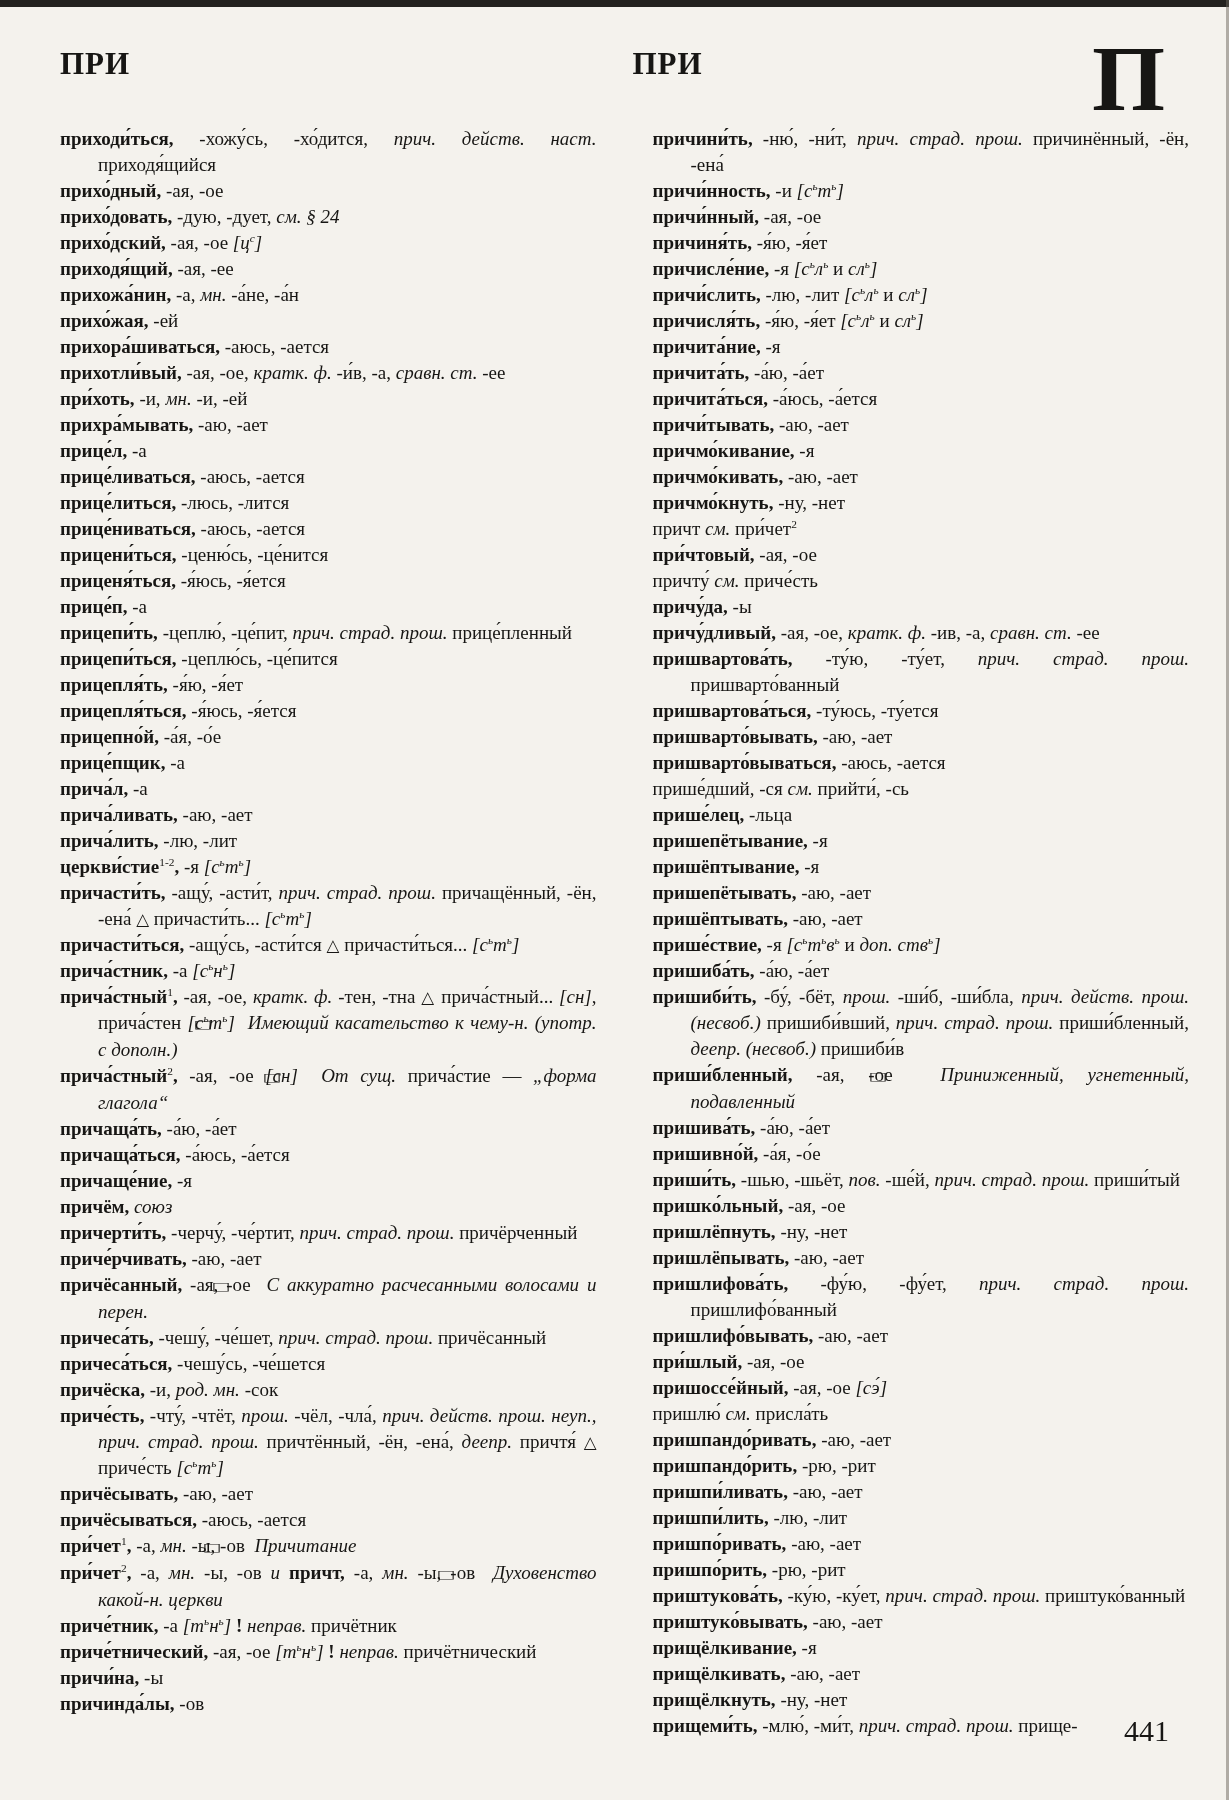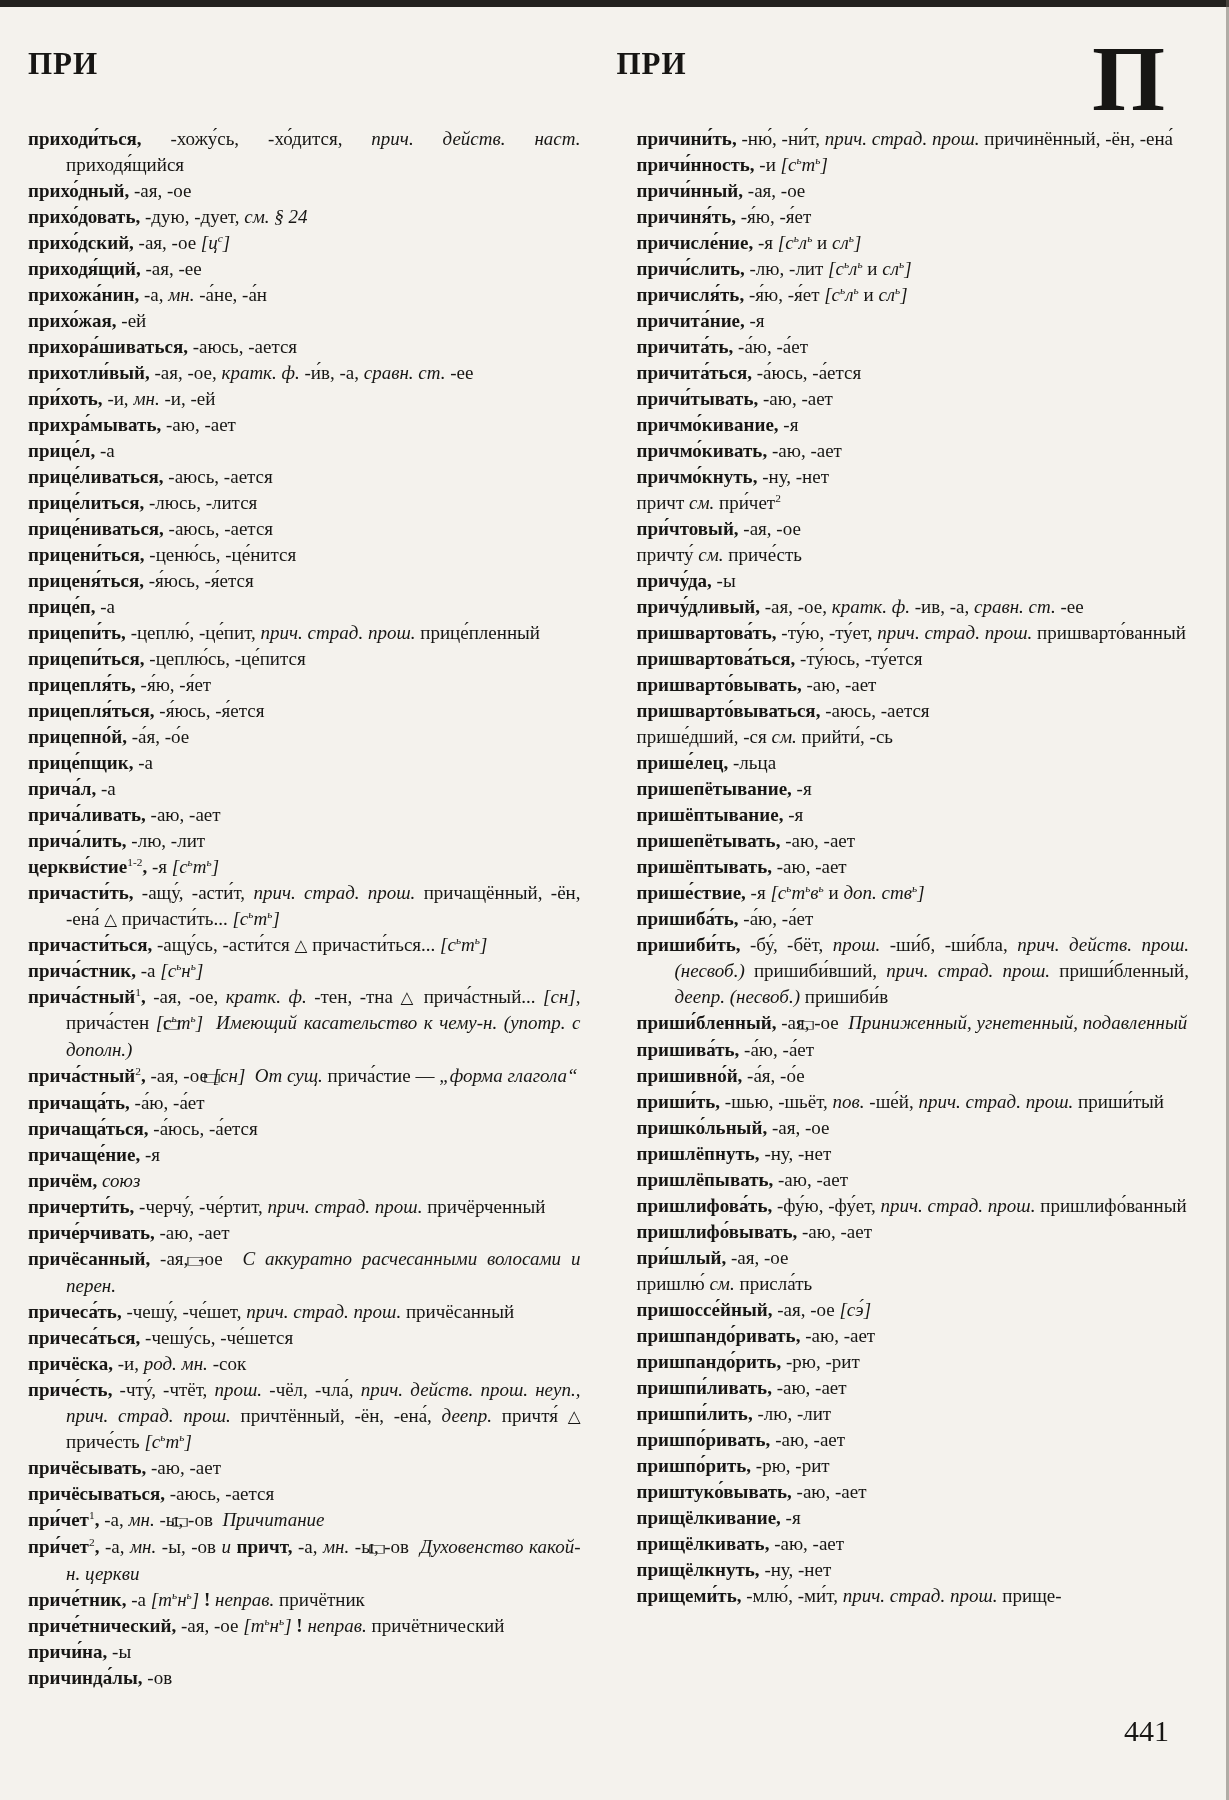--- a/index.html
+++ b/index.html
@@ -4,21 +4,21 @@
 <style>
   html,body { margin:0; padding:0; background:#dddad4; }
   .page {
     position:relative;
     width:1229px; height:1800px;
     margin:0 auto;
     background:#f4f2ed;
     color:#171614;
     font-family:"Liberation Serif", serif;
     box-sizing:border-box;
-    padding:46px 40px 0 28px;
+    padding:46px 40px 0 60px;
     overflow:hidden;
   }
   .scan-edge-top { position:absolute; top:0; left:0; width:100%; height:7px; background:#23221f; }
   .scan-edge-right { position:absolute; top:0; right:0; width:3px; height:100%; background:#6b665e; opacity:.5; }
   .header-row { position:relative; display:flex; height:74px; }
   .header-cell { width:50%; }
   .running-head { font-weight:bold; font-size:31px; letter-spacing:1px; }
   .header-cell.right { padding-left:16px; }
   .section-letter {
     position:absolute; right:24px; top:-4px;
@@ -145,28 +145,29 @@
         <p class="entry"><span class="sg-b">приши́бленный,</span><span class="sg-n"> -ая, -ое </span><span class="sg-x">□</span><span class="sg-n"> </span><span class="sg-i">Приниженный, угнетенный, подавленный</span></p>
         <p class="entry"><span class="sg-b">пришива́ть,</span><span class="sg-n"> -а́ю, -а́ет</span></p>
         <p class="entry"><span class="sg-b">пришивно́й,</span><span class="sg-n"> -а́я, -о́е</span></p>
         <p class="entry"><span class="sg-b">приши́ть,</span><span class="sg-n"> -шью, -шьёт, </span><span class="sg-i">пов.</span><span class="sg-n"> -ше́й, </span><span class="sg-i">прич. страд. прош.</span><span class="sg-n"> приши́тый</span></p>
         <p class="entry"><span class="sg-b">пришко́льный,</span><span class="sg-n"> -ая, -ое</span></p>
         <p class="entry"><span class="sg-b">пришлёпнуть,</span><span class="sg-n"> -ну, -нет</span></p>
         <p class="entry"><span class="sg-b">пришлёпывать,</span><span class="sg-n"> -аю, -ает</span></p>
         <p class="entry"><span class="sg-b">пришлифова́ть,</span><span class="sg-n"> -фу́ю, -фу́ет, </span><span class="sg-i">прич. страд. прош.</span><span class="sg-n"> пришлифо́ванный</span></p>
         <p class="entry"><span class="sg-b">пришлифо́вывать,</span><span class="sg-n"> -аю, -ает</span></p>
         <p class="entry"><span class="sg-b">при́шлый,</span><span class="sg-n"> -ая, -ое</span></p>
+        <p class="entry"><span class="sg-b">пришоссе́йный,</span><span class="sg-n"> -ая, -ое </span><span class="sg-i">[сэ́]</span></p>
         <p class="entry"><span class="sg-n">пришлю́ </span><span class="sg-i">см.</span><span class="sg-n"> присла́ть</span></p>
-        <p class="entry"><span class="sg-b">пришоссе́йный,</span><span class="sg-n"> -ая, -ое </span><span class="sg-i">[сэ́]</span></p>
         <p class="entry"><span class="sg-b">пришпандо́ривать,</span><span class="sg-n"> -аю, -ает</span></p>
         <p class="entry"><span class="sg-b">пришпандо́рить,</span><span class="sg-n"> -рю, -рит</span></p>
         <p class="entry"><span class="sg-b">пришпи́ливать,</span><span class="sg-n"> -аю, -ает</span></p>
         <p class="entry"><span class="sg-b">пришпи́лить,</span><span class="sg-n"> -лю, -лит</span></p>
         <p class="entry"><span class="sg-b">пришпо́ривать,</span><span class="sg-n"> -аю, -ает</span></p>
         <p class="entry"><span class="sg-b">пришпо́рить,</span><span class="sg-n"> -рю, -рит</span></p>
+        <p class="entry"><span class="sg-b">приштукова́ть,</span><span class="sg-n"> -ку́ю, -ку́ет, </span><span class="sg-i">прич. страд. прош.</span><span class="sg-n"> приштуко́ванный</span></p>
         <p class="entry"><span class="sg-b">приштуко́вывать,</span><span class="sg-n"> -аю, -ает</span></p>
         <p class="entry"><span class="sg-b">прищёлкивание,</span><span class="sg-n"> -я</span></p>
         <p class="entry"><span class="sg-b">прищёлкивать,</span><span class="sg-n"> -аю, -ает</span></p>
         <p class="entry"><span class="sg-b">прищёлкнуть,</span><span class="sg-n"> -ну, -нет</span></p>
         <p class="entry"><span class="sg-b">прищеми́ть,</span><span class="sg-n"> -млю́, -ми́т, </span><span class="sg-i">прич. страд. прош.</span><span class="sg-n"> прище-</span></p>
       </div>
   </div>
 
   <div class="page-number">441</div>
 </div>

